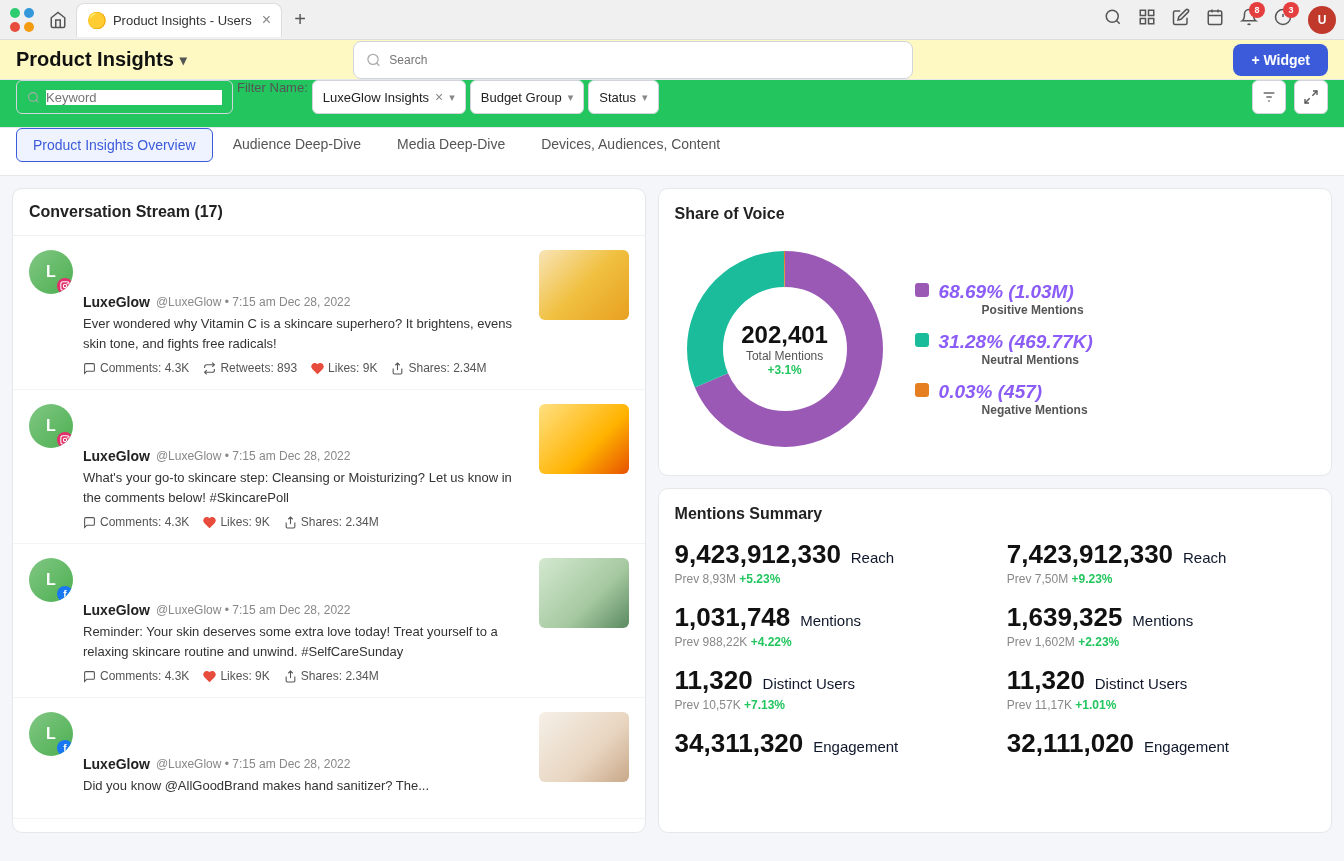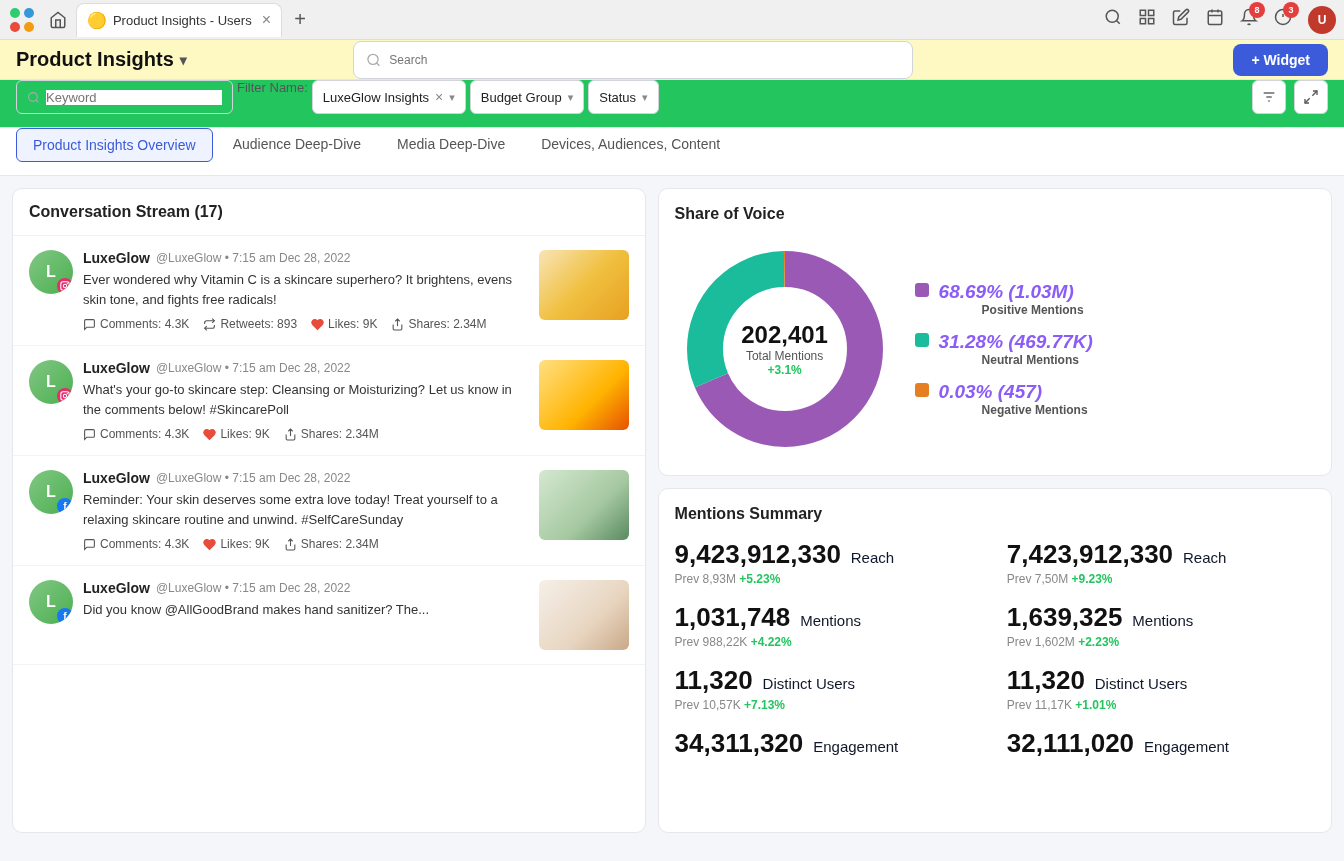--- a/index.html
+++ b/index.html
@@ -97,21 +97,21 @@
     .conv-list { overflow-y: auto; flex: 1; }
     .conv-item {
       display: flex; gap: 10px; padding: 14px 16px; border-bottom: 1px solid #f3f4f6;
       align-items: flex-start;
     }
     .conv-avatar { width: 44px; height: 44px; border-radius: 50%; background: #e0e0e0; flex-shrink: 0; position: relative; overflow: hidden; }
     .conv-avatar .platform-badge {
       position: absolute; bottom: 0; right: 0; width: 16px; height: 16px;
       border-radius: 50%; display: flex; align-items: center; justify-content: center; font-size: 9px;
     }
-    .conv-body { flex: 1; min-width: 0; }
+    .conv-body { flex: 1; min-width: 0; margin-top: 44px; }
     .conv-header-row { display: flex; align-items: center; gap: 6px; margin-bottom: 4px; }
     .conv-name { font-weight: 700; font-size: 14px; }
     .conv-handle-time { font-size: 12px; color: #888; }
     .conv-text { font-size: 13px; color: #333; line-height: 1.5; margin-bottom: 8px; }
     .conv-image { width: 90px; height: 70px; border-radius: 6px; flex-shrink: 0; overflow: hidden; }
     .conv-stats { display: flex; gap: 14px; font-size: 12px; color: #555; flex-wrap: wrap; }
     .conv-stat { display: flex; align-items: center; gap: 4px; }
 
     
     .right-panel { flex: 1; display: flex; flex-direction: column; gap: 12px; overflow: hidden; }

